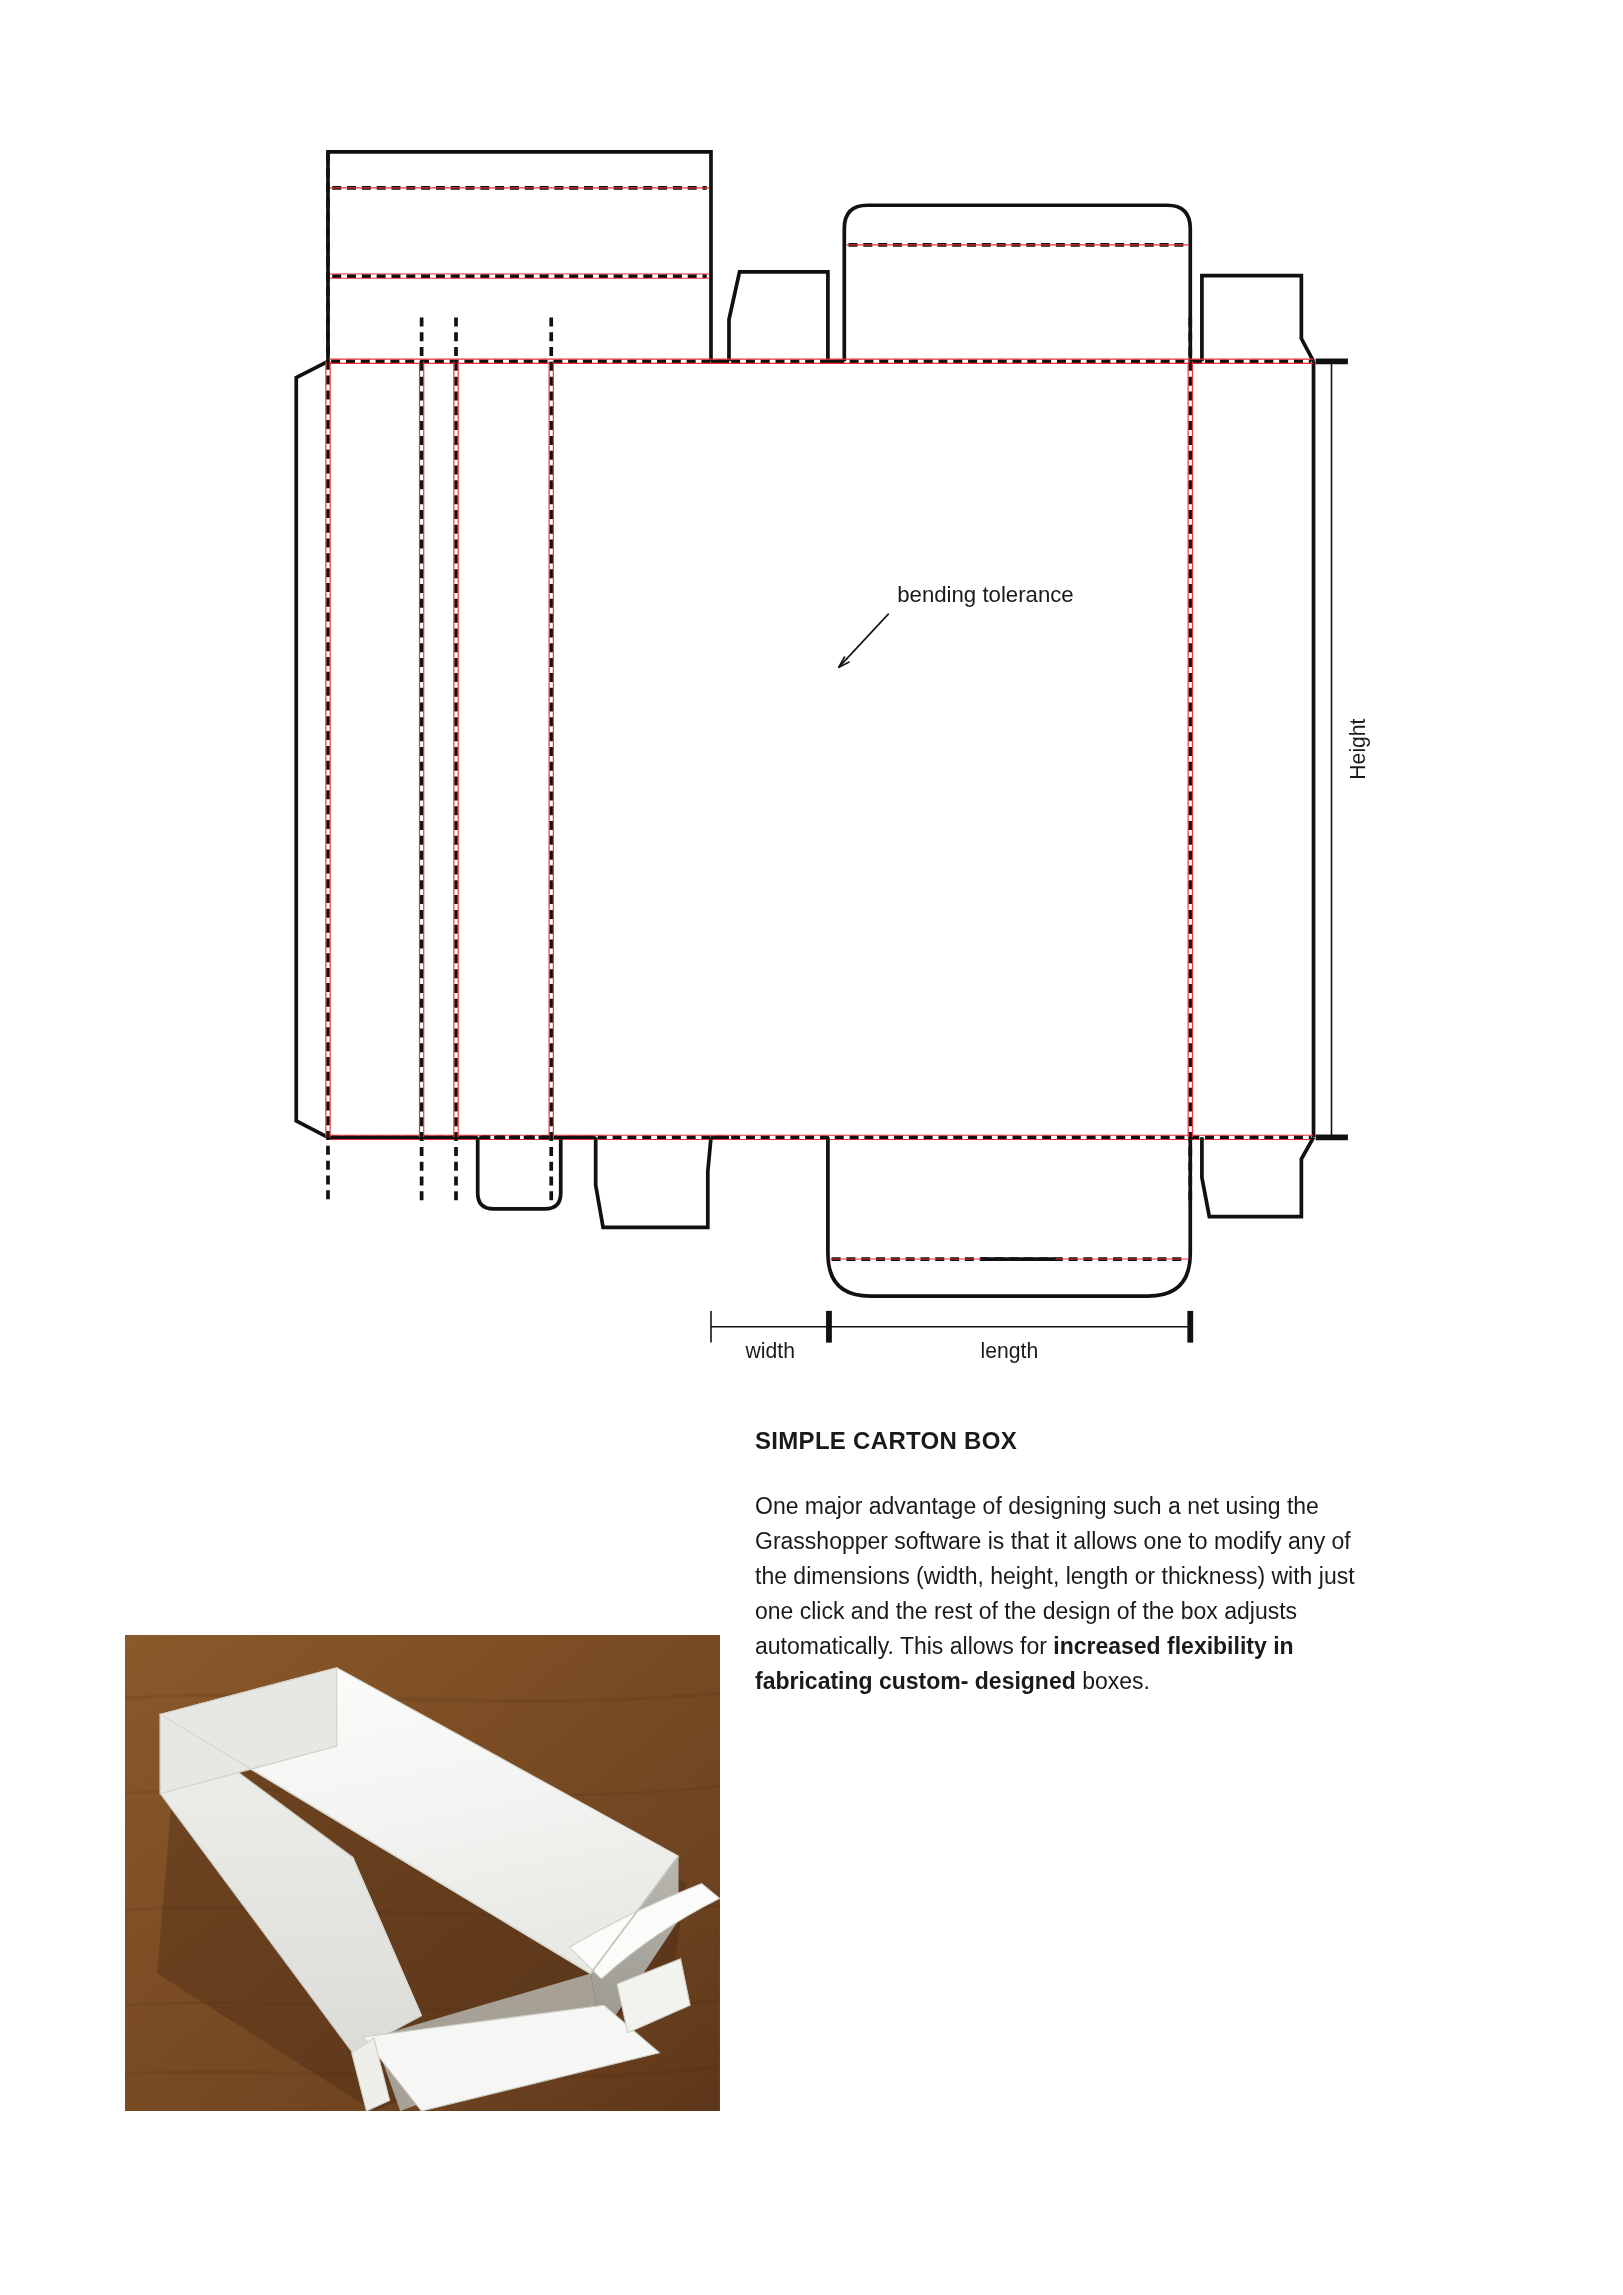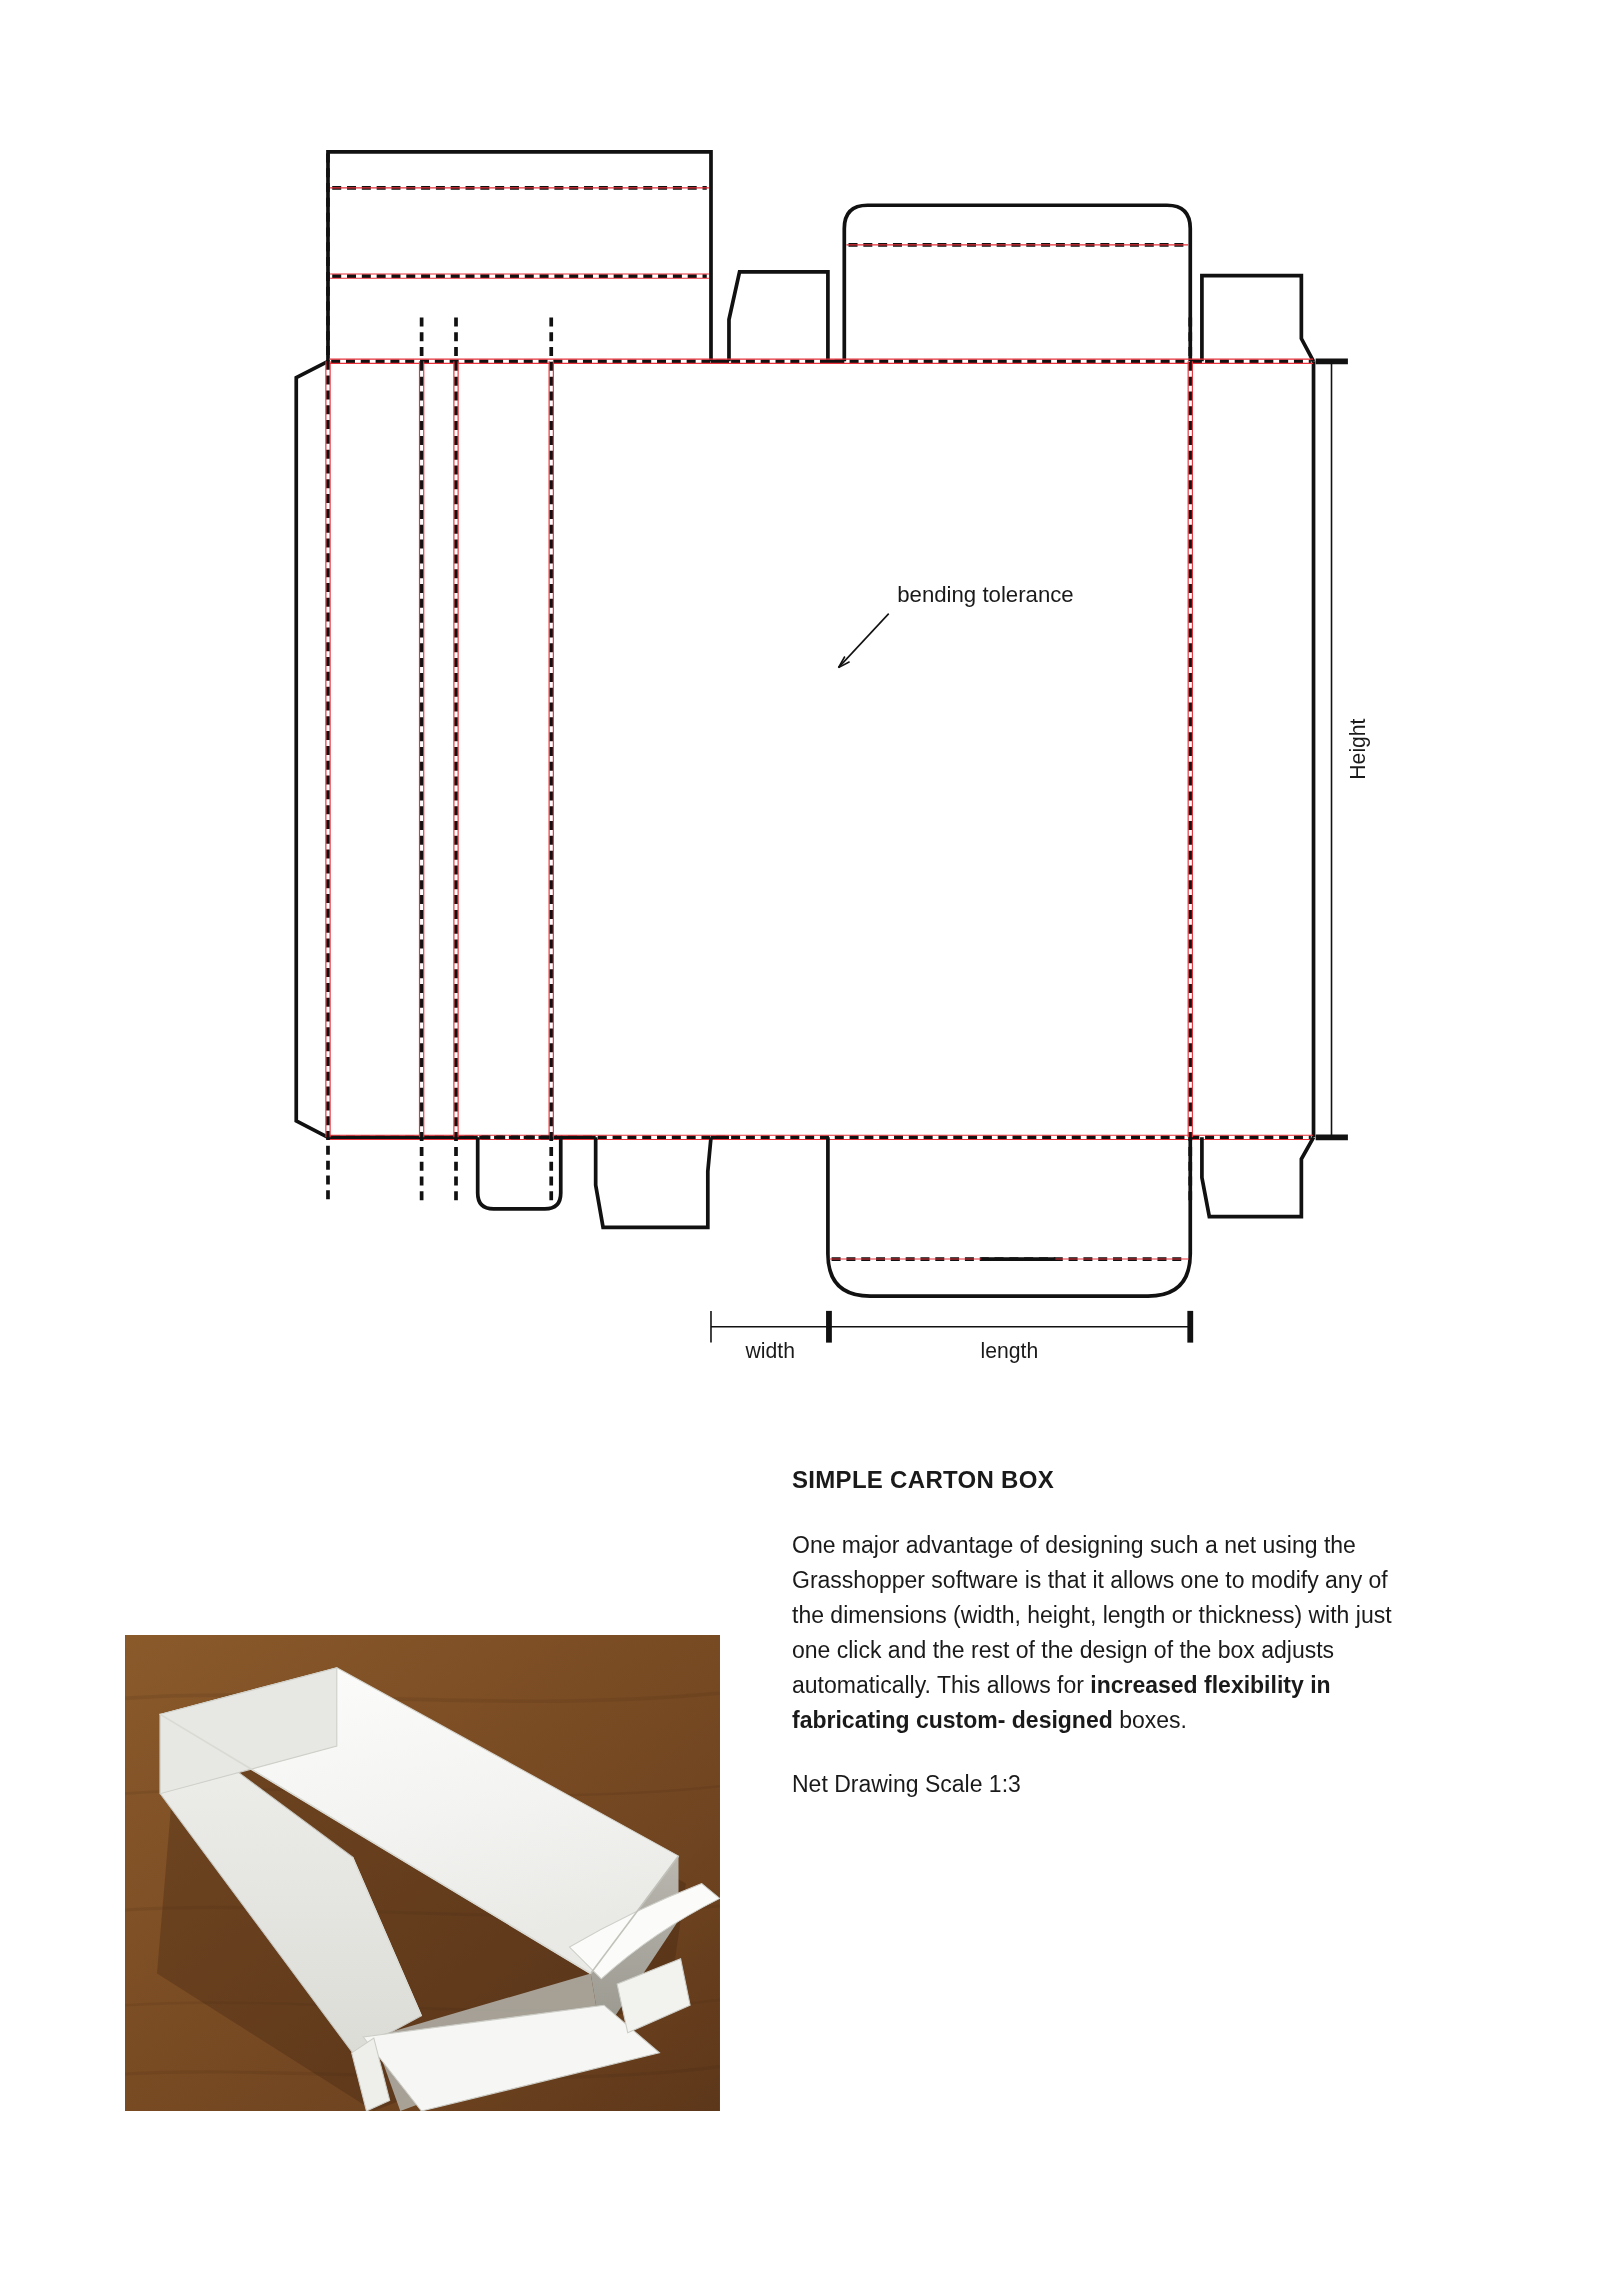--- a/index.html
+++ b/index.html
@@ -46,24 +46,23 @@
     width: 595px;
     height: 476px;
     overflow: hidden;
     background: #7d4e24;
   }
   #photo-figure svg { display: block; }
 
   
   #text-column {
     position: absolute;
-    left: 792px;
+    left: 755px;
     top: 1428px;
     width: 624px;
-    margin-top: 39px;
   }
   #doc-title {
     font-size: 24px;
     font-weight: bold;
     letter-spacing: 0.3px;
     margin: 0 0 35px 0;
     line-height: 1.1;
   }
   .body-para {
     font-size: 23px;
@@ -292,15 +291,14 @@
     <path d="M 66 150 L 880 640" stroke="#dadad4" stroke-width="3" fill="none"></path>
     <path d="M 430 420 L 560 720" stroke="#e0e0da" stroke-width="2" fill="none"></path>
   </g>
 </svg>
 </div>
 
 <div id="text-column">
   <h1 id="doc-title">SIMPLE CARTON BOX</h1>
 
   <p class="body-para"><span>One major advantage of designing such a net using the Grasshopper software is that it allows one to modify any of the dimensions (width, height, length or thickness) with just one click and the rest of the design of the box adjusts automatically. This allows for </span><b>increased flexibility in fabricating custom- designed </b><span>boxes.</span></p>
-  <p class="body-para"><span>Net Drawing Scale 1:3</span></p>
 </div>
 
 
 </body></html>

